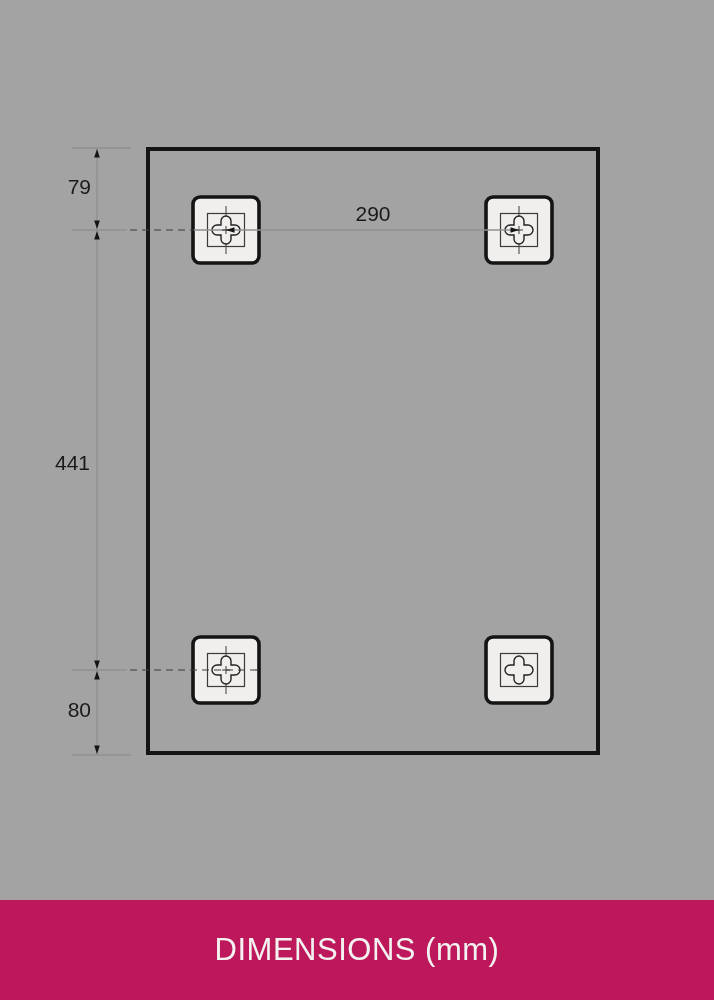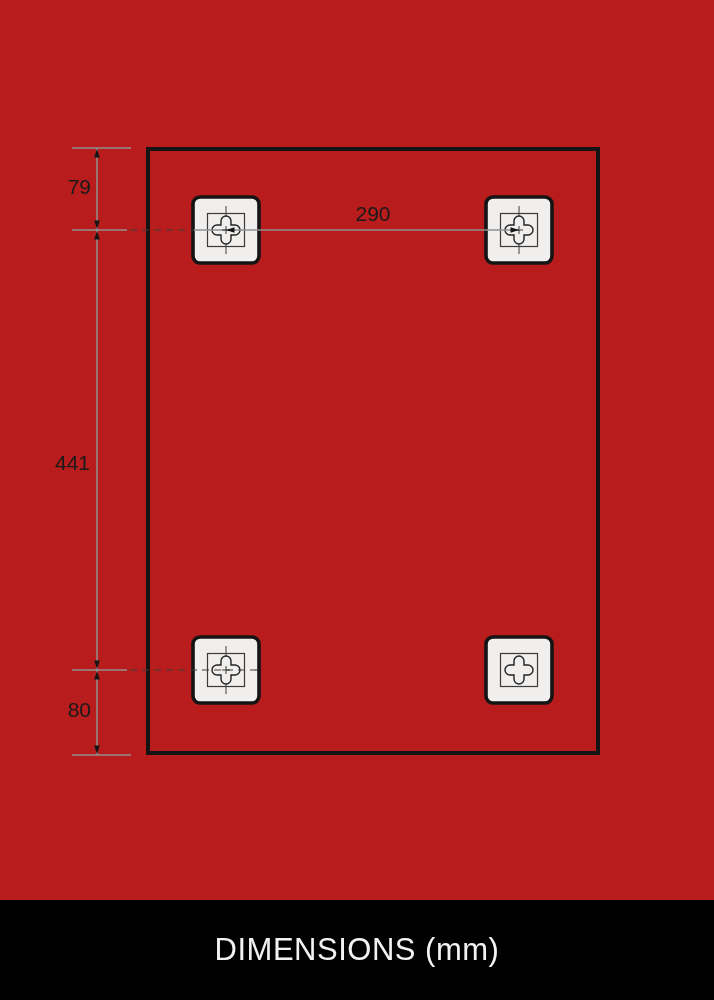--- a/index.html
+++ b/index.html
@@ -13,26 +13,26 @@
   }
   .page {
     width: 714px;
     height: 1000px;
     display: flex;
     flex-direction: column;
   }
   .diagram-area {
     width: 714px;
     height: 900px;
-    background: #b91c1c;
+    background: #a3a3a3;
   }
   .footer-bar {
     width: 714px;
     height: 100px;
-    background: #000000;
+    background: #be185d;
     display: flex;
     align-items: center;
     justify-content: center;
   }
   .footer-label {
     color: #f3f2f0;
     font-size: 31px;
     font-weight: 300;
     letter-spacing: 0.5px;
   }

